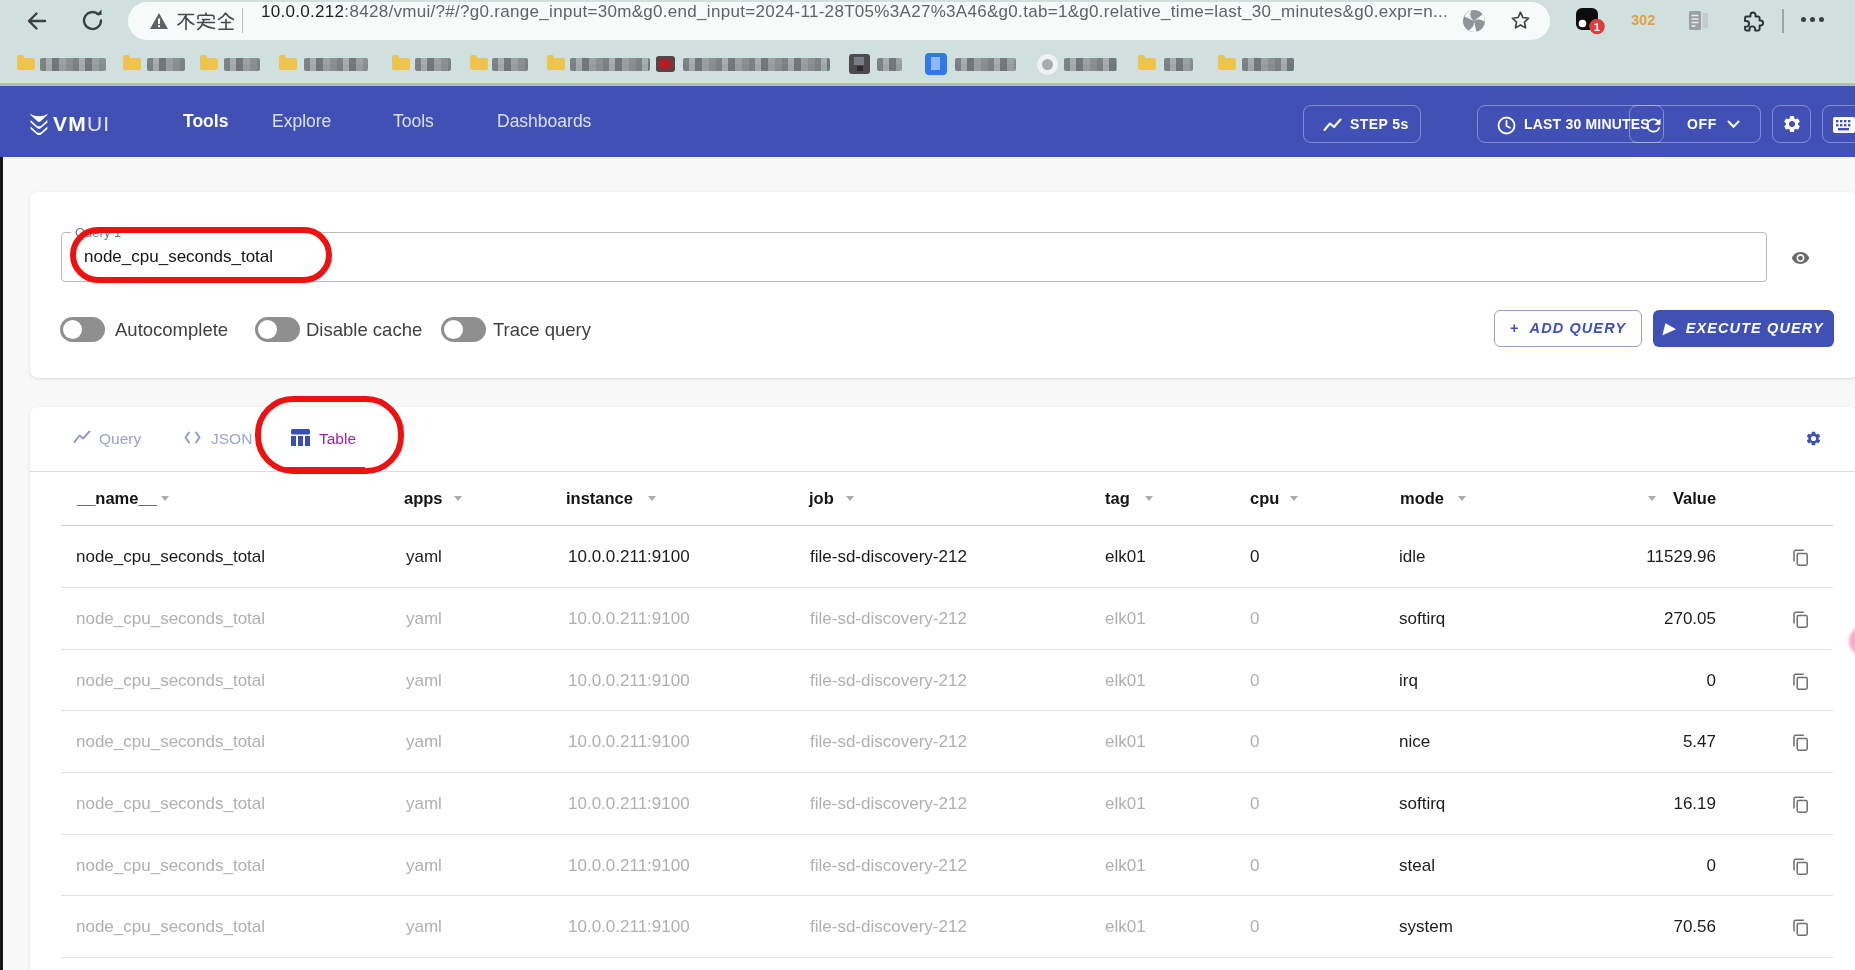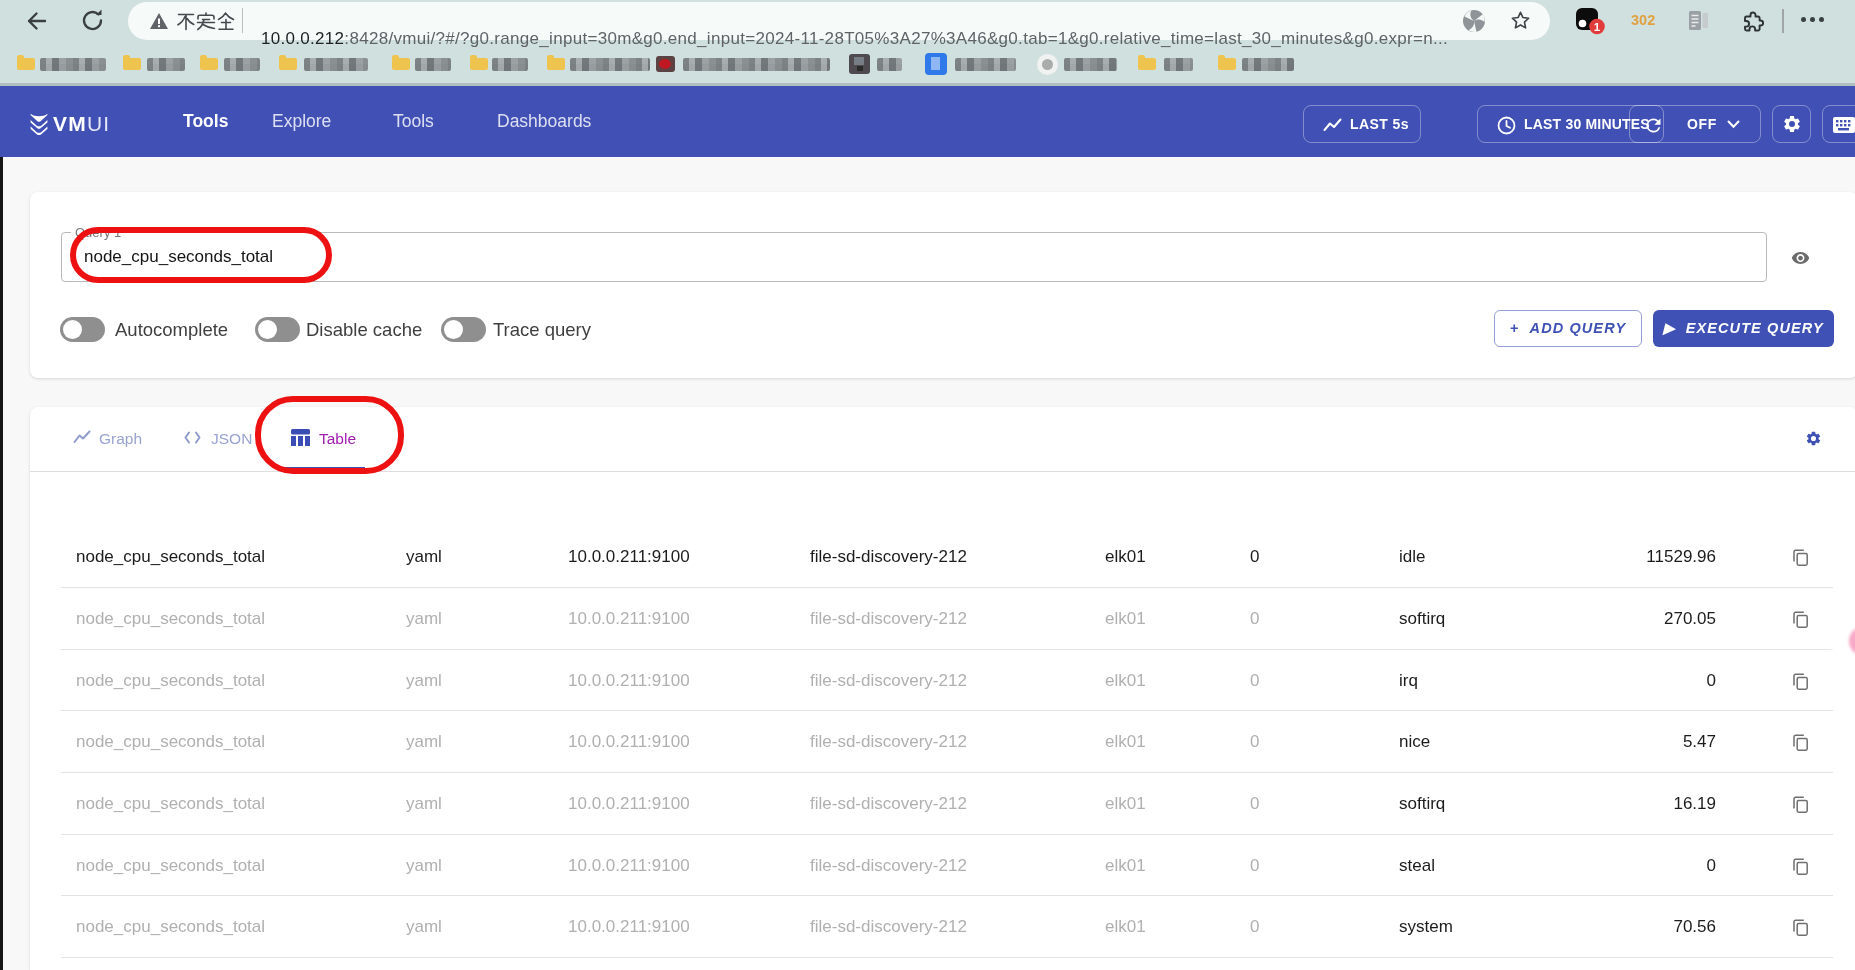--- a/index.html
+++ b/index.html
@@ -3,21 +3,21 @@
 <meta charset="utf-8">
 <style>
   * { margin:0; padding:0; box-sizing:border-box; }
   html,body { width:1855px; height:970px; overflow:hidden; }
   body { font-family:"Liberation Sans", sans-serif; position:relative; background:#f8f8f8; }
   .abs { position:absolute; }
   
   #toolbar { position:absolute; left:0; top:0; width:1855px; height:83px; background:#d0e0de; }
   #tbline { position:absolute; left:0; top:83px; width:1855px; height:3px; background:#aebfbe; }
   #pill { position:absolute; left:128px; top:2px; width:1422px; height:38px; background:#f6faf9; border-radius:19px; }
-  .urltxt { position:absolute; top:29px; font-size:17px; letter-spacing:0.3px; color:#5f6368; white-space:nowrap; }
+  .urltxt { position:absolute; top:2px; font-size:17px; letter-spacing:0.3px; color:#5f6368; white-space:nowrap; }
   .bf { position:absolute; top:58px; width:18px; height:12px; background:#eec44e; border-radius:2px; }
   .bf::before { content:""; position:absolute; left:0; top:-3px; width:7px; height:4px; background:#eec44e; border-radius:2px 2px 0 0; }
   .mos { position:absolute; top:58px; height:13px; border-radius:2px; opacity:0.85;
     background-image:
       repeating-linear-gradient(90deg, rgba(100,103,107,0.8) 0 6px, rgba(165,168,171,0.55) 6px 12px, rgba(80,84,89,0.75) 12px 19px, rgba(140,144,148,0.6) 19px 26px, rgba(115,118,122,0.7) 26px 33px),
       repeating-linear-gradient(0deg, #8e9296 0 7px, #9da1a5 7px 13px);
   }
   
   #vmhead { position:absolute; left:0; top:86px; width:1855px; height:71px; background:#4150b4; }
   .nav { position:absolute; top:0; height:71px; line-height:71px; font-size:17.5px; color:rgba(255,255,255,0.82); }
@@ -162,21 +162,21 @@
   <div class="nav" style="left:393px;">Tools</div>
   <svg class="abs" style="left:441px; top:117px;" width="13" height="9" viewBox="0 0 13 9">
       <path d="M1.5 1.5 L6.5 6.8 L11.5 1.5" stroke="rgba(255,255,255,0.82)" stroke-width="2" fill="none" stroke-linecap="round"></path>
     </svg>
   <div class="nav" style="left:497px;">Dashboards</div>
 </div>
 <div class="hbtn" style="left:1303px; width:118px;">
   <svg class="abs" style="left:19px; top:12px;" width="19" height="14" viewBox="0 0 19 14">
       <path d="M1.5 12 L7 5.5 L11 9 L17.5 1.5" stroke="#fff" stroke-width="2.1" fill="none" stroke-linecap="round" stroke-linejoin="round"></path>
     </svg>
-  <div class="abs" style="left:46px; top:10px; font-size:14px; font-weight:bold; letter-spacing:0.4px;">LAST 5s</div>
+  <div class="abs" style="left:46px; top:10px; font-size:14px; font-weight:bold; letter-spacing:0.4px;">STEP 5s</div>
 </div>
 <div class="hbtn" style="left:1431px; width:187px;margin-left:46px;">
   <svg class="abs" style="left:19px; top:10px;" width="19" height="19" viewBox="0 0 19 19">
       <circle cx="9.5" cy="9.5" r="8" stroke="#fff" stroke-width="1.8" fill="none"></circle>
       <path d="M9.5 5 V10 L13 11.8" stroke="#fff" stroke-width="1.8" fill="none" stroke-linecap="round"></path>
     </svg>
   <div class="abs" style="left:46px; top:10px; font-size:14px; font-weight:bold; letter-spacing:0.2px;">LAST 30 MINUTES</div>
 </div>
 <div class="hbtn" style="left:1629px; width:132px;">
   <svg class="abs" style="left:13px; top:9px;" width="21" height="21" viewBox="0 0 24 24">
@@ -231,36 +231,54 @@
   </svg>
   <div class="obtn" id="addq" style="left:1464px; width:148px; color:#3f51b5; border:1px solid rgba(63,81,181,0.55); text-align:center; line-height:35px;">+&nbsp;&nbsp;ADD QUERY</div>
   <div class="obtn" id="execq" style="left:1623px; width:181px; background:#3f51b5; color:#fff; text-align:center; line-height:37px;">▶&nbsp;&nbsp;EXECUTE QUERY</div>
 </div>
 
 <div class="card" id="tcard">
   <div class="abs" style="left:0; top:64px; width:1828px; height:1px; background:#dedede;"></div>
   <svg class="abs" style="left:43px; top:23px;" width="18" height="14" viewBox="0 0 18 14">
       <path d="M1.5 12 L6.5 5.5 L10 8.5 L16.5 1.5" stroke="#8f9bce" stroke-width="2" fill="none" stroke-linecap="round" stroke-linejoin="round"></path>
     </svg>
-  <div class="tabtxt" style="left:69px; color:#99a3d1;">Graph</div>
+  <div class="tabtxt" style="left:69px; color:#99a3d1;">Query</div>
   <svg class="abs" style="left:154px; top:24px;" width="17" height="13" viewBox="0 0 17 13">
       <path d="M5 1.5 L1.5 6.5 L5 11.5 M12 1.5 L15.5 6.5 L12 11.5" stroke="#8f9bce" stroke-width="2" fill="none" stroke-linecap="round" stroke-linejoin="round"></path>
     </svg>
   <div class="tabtxt" style="left:181px; color:#99a3d1;">JSON</div>
   <svg class="abs" style="left:261px; top:22px;" width="19" height="17" viewBox="0 0 19 17">
     <rect x="0" y="0" width="19" height="5.5" rx="1.5" fill="#3a4db5"></rect>
     <rect x="0" y="7" width="5" height="10" fill="#3a4db5"></rect>
       <rect x="7" y="7" width="5" height="10" fill="#3a4db5"></rect>
       <rect x="14" y="7" width="5" height="10" fill="#3a4db5"></rect>
   </svg>
   <div class="tabtxt" style="left:289px; color:#a21caf;">Table</div>
   <div class="abs" style="left:248px; top:60px; width:87px; height:4px; background:#3f51b5;"></div>
   <svg class="abs" style="left:1775px; top:23px;" width="17" height="17" viewBox="0 0 24 24">
       <path d="M19.14 12.94c.04-.3.06-.61.06-.94 0-.32-.02-.64-.07-.94l2.03-1.58a.49.49 0 0 0 .12-.61l-1.92-3.32a.49.49 0 0 0-.59-.22l-2.39.96a7.03 7.03 0 0 0-1.62-.94l-.36-2.54a.48.48 0 0 0-.48-.41h-3.84a.48.48 0 0 0-.47.41l-.36 2.54c-.59.24-1.13.57-1.62.94l-2.39-.96a.48.48 0 0 0-.59.22L2.74 8.87c-.12.21-.08.47.12.61l2.03 1.58c-.05.3-.09.63-.09.94s.02.64.07.94l-2.03 1.58a.49.49 0 0 0-.12.61l1.92 3.32c.12.22.37.29.59.22l2.39-.96c.5.38 1.03.7 1.62.94l.36 2.54c.05.24.24.41.48.41h3.84c.24 0 .44-.17.47-.41l.36-2.54c.59-.24 1.13-.56 1.62-.94l2.39.96c.22.08.47 0 .59-.22l1.92-3.32a.49.49 0 0 0-.12-.61l-2.01-1.58zM12 15.6A3.61 3.61 0 0 1 8.4 12 3.61 3.61 0 0 1 12 8.4a3.61 3.61 0 0 1 3.6 3.6 3.61 3.61 0 0 1-3.6 3.6z" fill="#3f51b5"></path>
     </svg>
+  <div id="thead-row">
+    <div class="th" style="left:16px;">__name__</div>
+      <i class="caret" style="left:100px;"></i>
+    <div class="th" style="left:343px;">apps</div>
+      <i class="caret" style="left:393px;"></i>
+    <div class="th" style="left:505px;">instance</div>
+      <i class="caret" style="left:587px;"></i>
+    <div class="th" style="left:748px;">job</div>
+      <i class="caret" style="left:785px;"></i>
+    <div class="th" style="left:1044px;">tag</div>
+      <i class="caret" style="left:1084px;"></i>
+    <div class="th" style="left:1189px;">cpu</div>
+      <i class="caret" style="left:1229px;"></i>
+    <div class="th" style="left:1339px;">mode</div>
+      <i class="caret" style="left:1397px;"></i>
+    <i class="caret" style="left:1587px;"></i>
+      <div class="th" style="left:1612px;">Value</div>
+  </div>
   <div class="row" style="top:119px; height:62px;">
     <div class="cell dark" style="left:15px;">node_cpu_seconds_total</div>
     <div class="cell dark" style="left:345px;">yaml</div>
     <div class="cell dark" style="left:507px;">10.0.0.211:9100</div>
     <div class="cell dark" style="left:749px;">file-sd-discovery-212</div>
     <div class="cell dark" style="left:1044px;">elk01</div>
     <div class="cell dark" style="left:1189px;">0</div>
     <div class="cell dark" style="left:1338px;">idle</div>
     <div class="vcell">11529.96</div>
     <svg class="cpy" width="15" height="17" viewBox="0 0 15 17">

